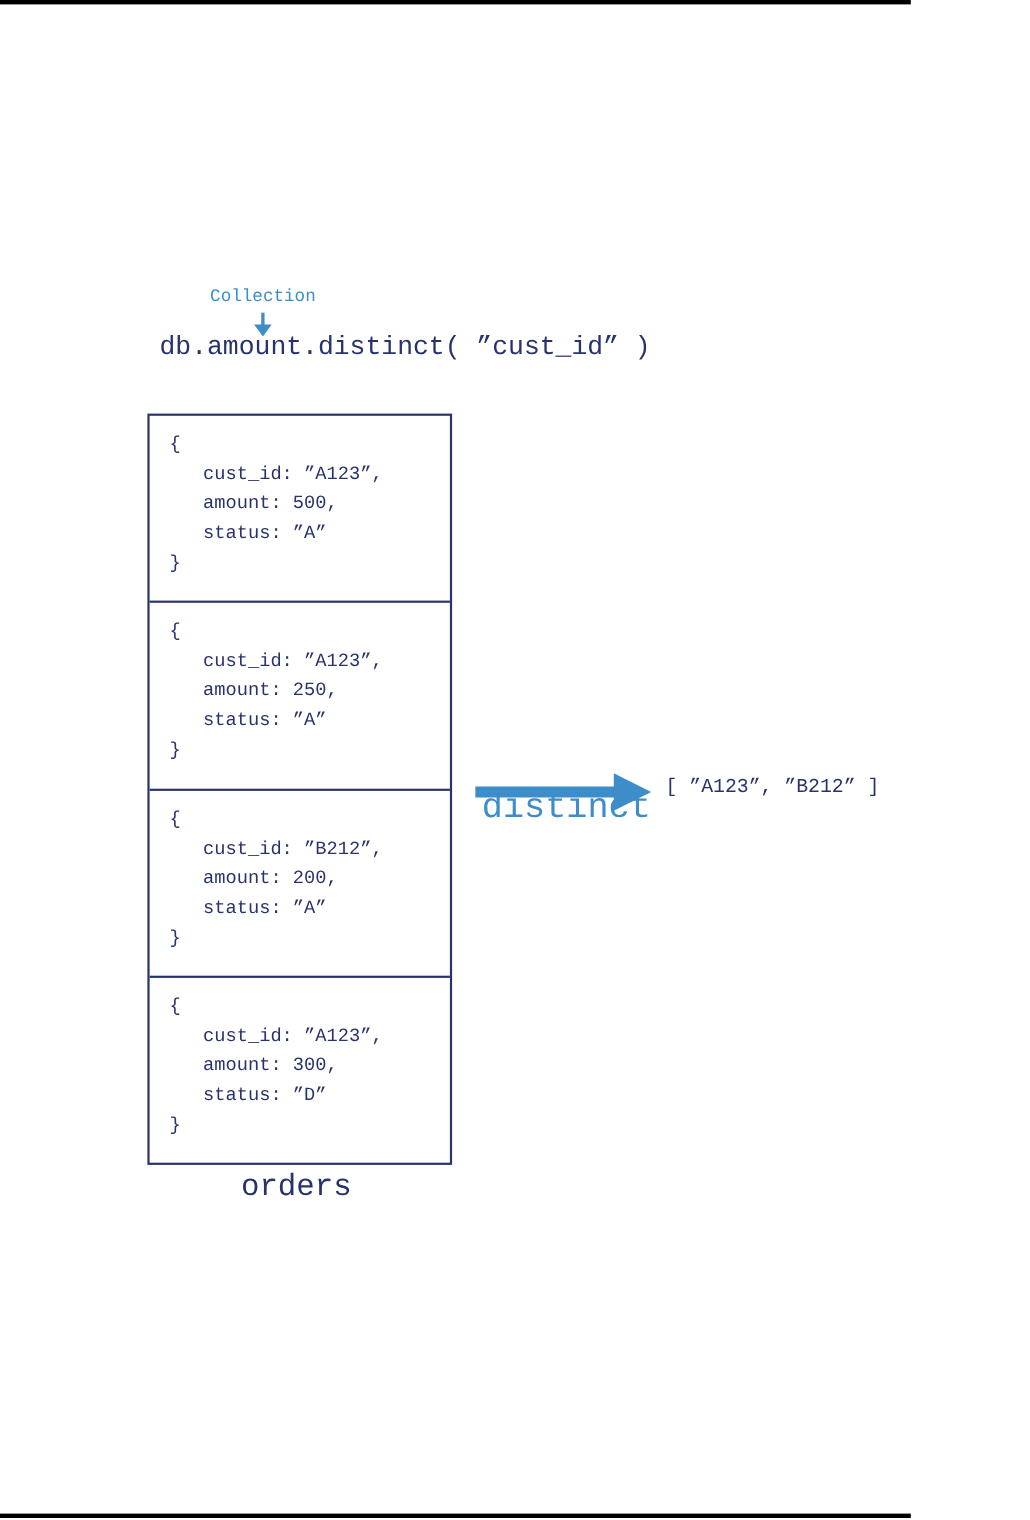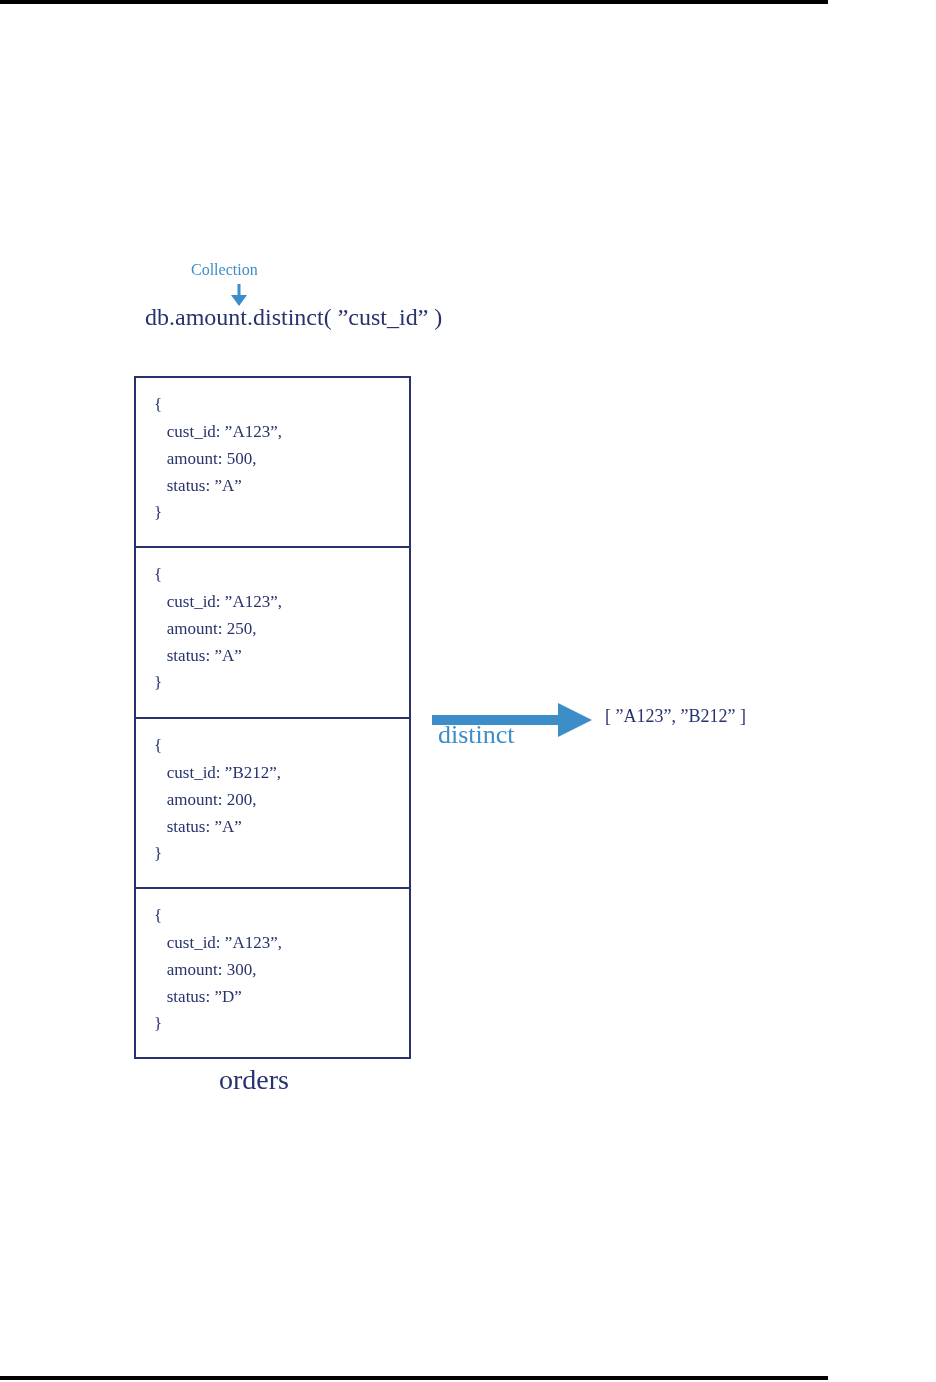--- a/index.html
+++ b/index.html
@@ -9,21 +9,21 @@
     --bg: #ffffff;
   }
   * { box-sizing: border-box; }
   html, body { margin: 0; padding: 0; background: var(--bg); }
   .page {
     position: relative;
     width: 828px;
     height: 1382px;
     background: var(--bg);
     overflow: hidden;
-    font-family: Liberation Serif, serif;
+    font-family: Liberation Mono, monospace;
     color: var(--navy);
   }
   .rule {
     position: absolute;
     left: 0;
     width: 936px;
     background: var(--rule);
   }
   .rule.top { top: 0; height: 4px; }
   .rule.bottom { top: 1376px; height: 4px; }
@@ -93,21 +93,21 @@
     left: 432px;
     top: 700px;
     width: 162px;
     height: 40px;
     color: var(--blue);
   }
   .distinct-label {
     position: absolute;
     left: 438px;
     top: 721px;
-    font-size: 26px;
+    font-size: 32px;
     line-height: 28px;
     color: var(--blue);
     white-space: pre;
   }
   .result-text {
     position: absolute;
     left: 605px;
     top: 703px;
     font-size: 18px;
     line-height: 26px;

